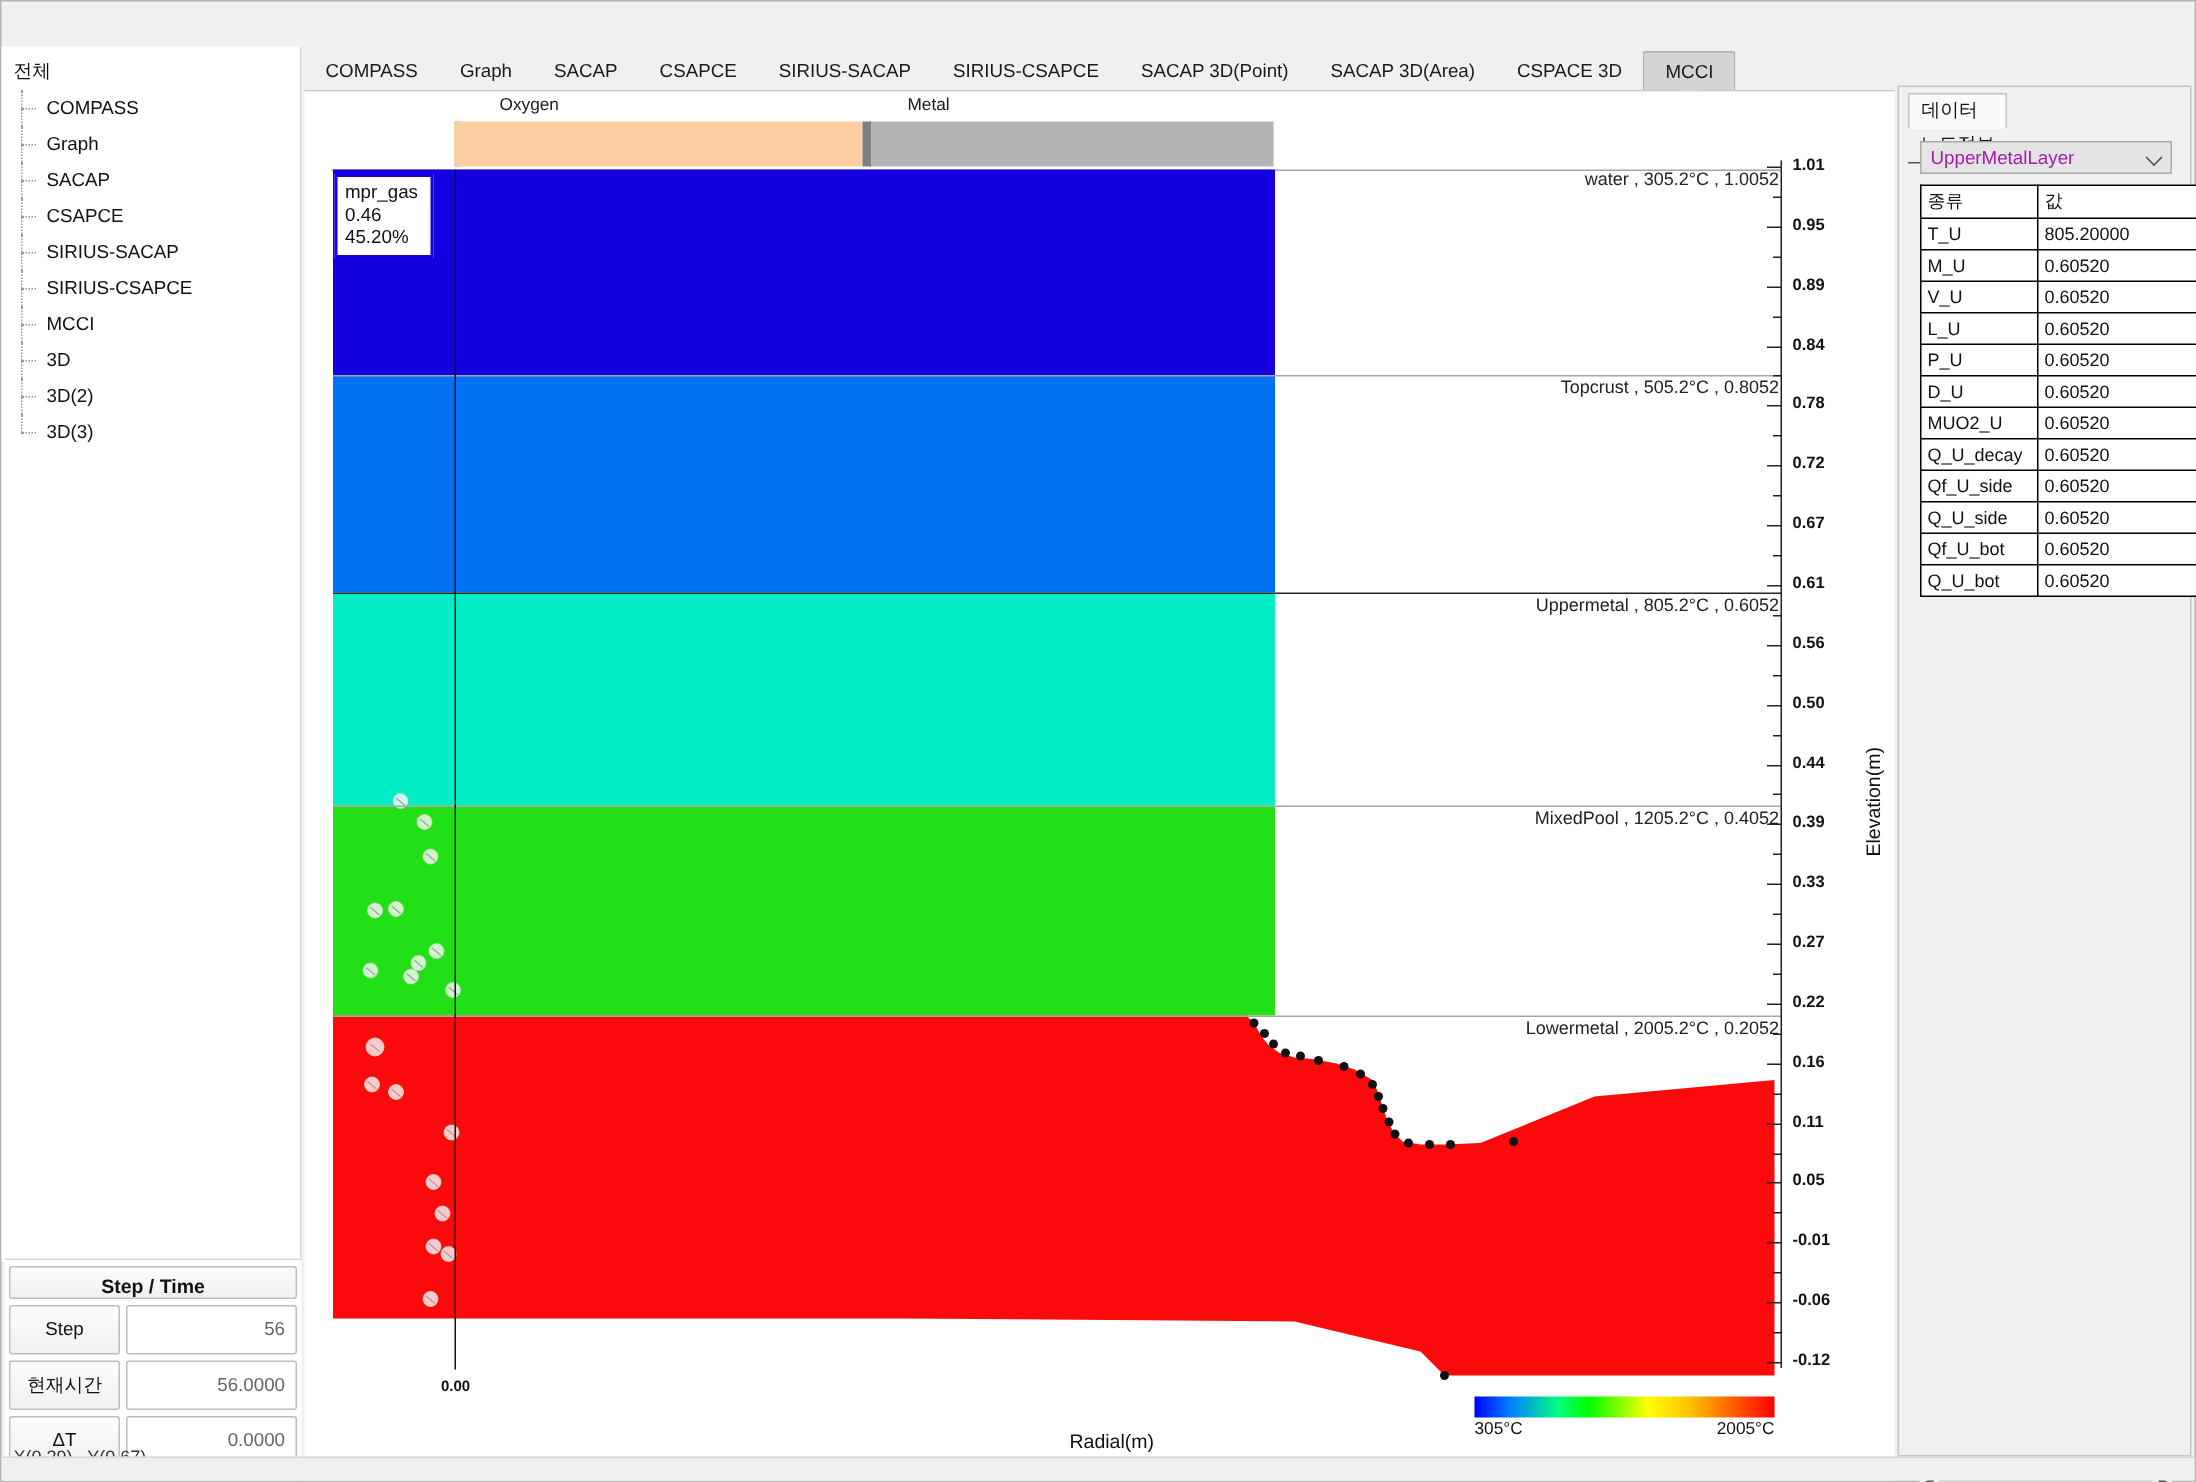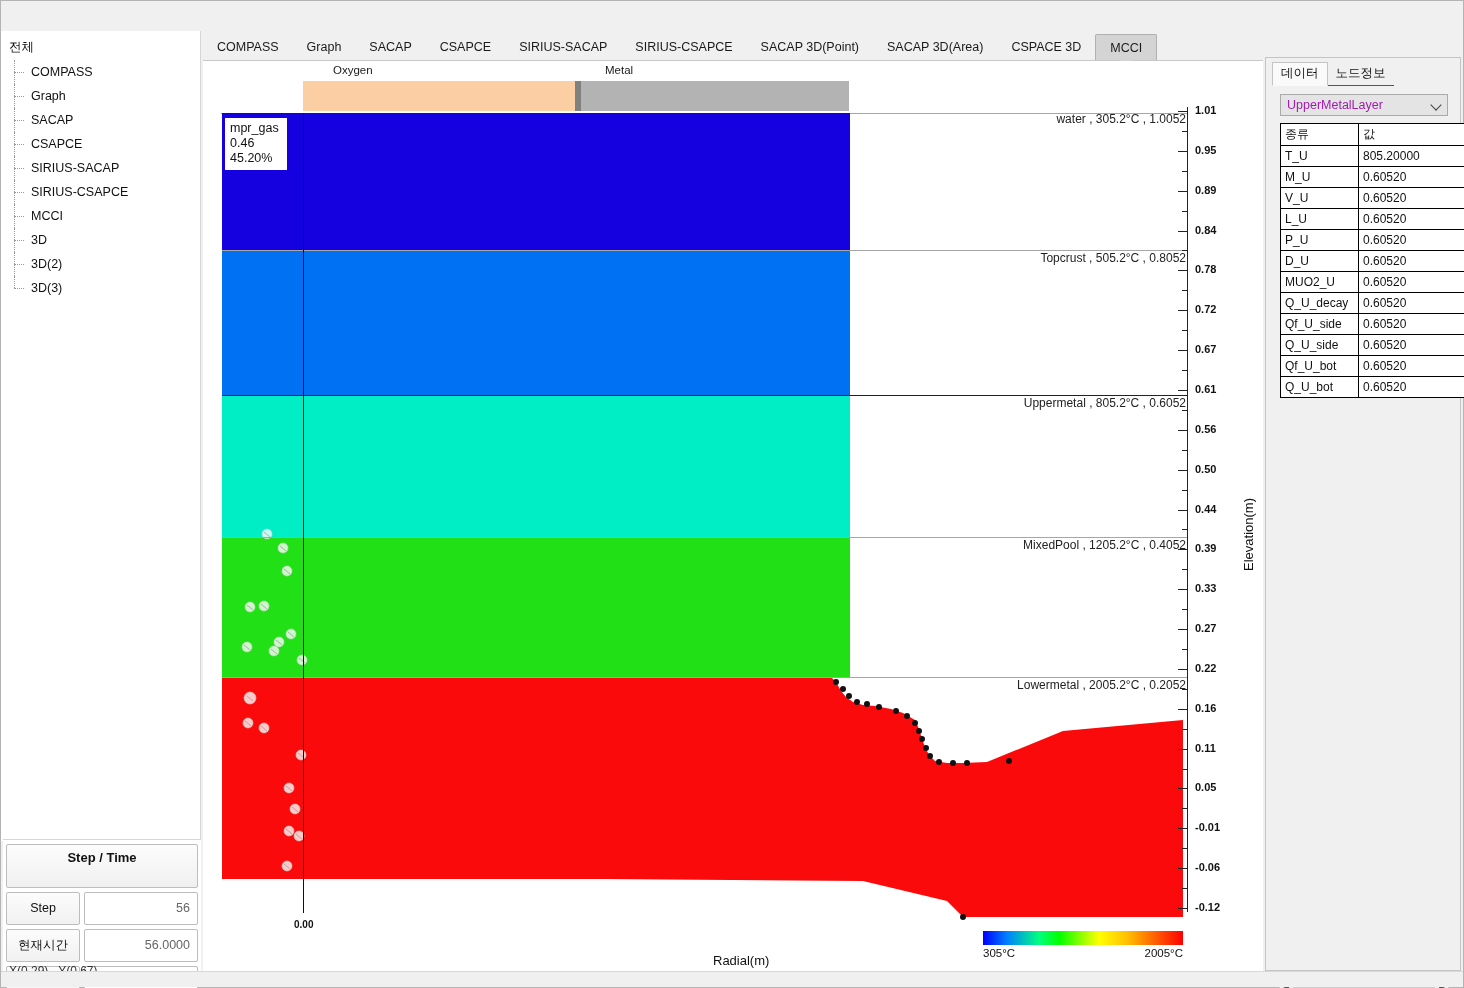--- a/index.html
+++ b/index.html
@@ -70,21 +70,21 @@
   }
 
   
   #step-panel {
     position: absolute; left: 2px; top: 838px; width: 198px; height: 148px;
     background: #ffffff;
     border-top: 1px solid #d6d6d6;
     padding: 4px 3px;
   }
   .steptime-header {
-    height: 44px; line-height: 26px; text-align: center;
+    height: 22px; line-height: 26px; text-align: center;
     font-weight: bold; font-size: 13px; color: #111;
     background: linear-gradient(#fcfcfc,#f0f0f0);
     border: 1px solid #bdbdbd; border-radius: 2px;
     margin-bottom: 4px;
   }
   .step-row { display: flex; gap: 4px; margin-bottom: 4px; height: 33px; }
   .step-label {
     width: 74px; line-height: 31px; text-align: center; font-size: 12.5px; color: #111;
     background: linear-gradient(#fcfcfc,#f1f1f1);
     border: 1px solid #bdbdbd; border-radius: 2px;
@@ -179,21 +179,21 @@
     font-size: 12px; color: #333;
   }
 
   
   #right-panel {
     position: absolute; left: 1264px; top: 56px; width: 196px; height: 914px;
     background: #f0f0f0;
     border: 1px solid #c4c4c4;
   }
   #right-tabs {
-    position: absolute; left: 6px; top: 4px; display: flex; align-items: flex-end; height: 24px;
+    position: absolute; left: 6px; top: 4px; display: flex; height: 24px; flex-direction: column;
   }
   .rtab {
     font-size: 12.5px; color: #111; padding: 2px 8px 3px 8px;
   }
   .rtab.active { background: #fafafa; border: 1px solid #c4c4c4; border-bottom: 1px solid #fafafa; }
   .rtab.inactive { border-bottom: 1px solid #555; }
 
   #layer-select {
     position: absolute; left: 14px; top: 36px; width: 168px; height: 22px;
     background: #e4e4e4; border: 1px solid #aaa;

